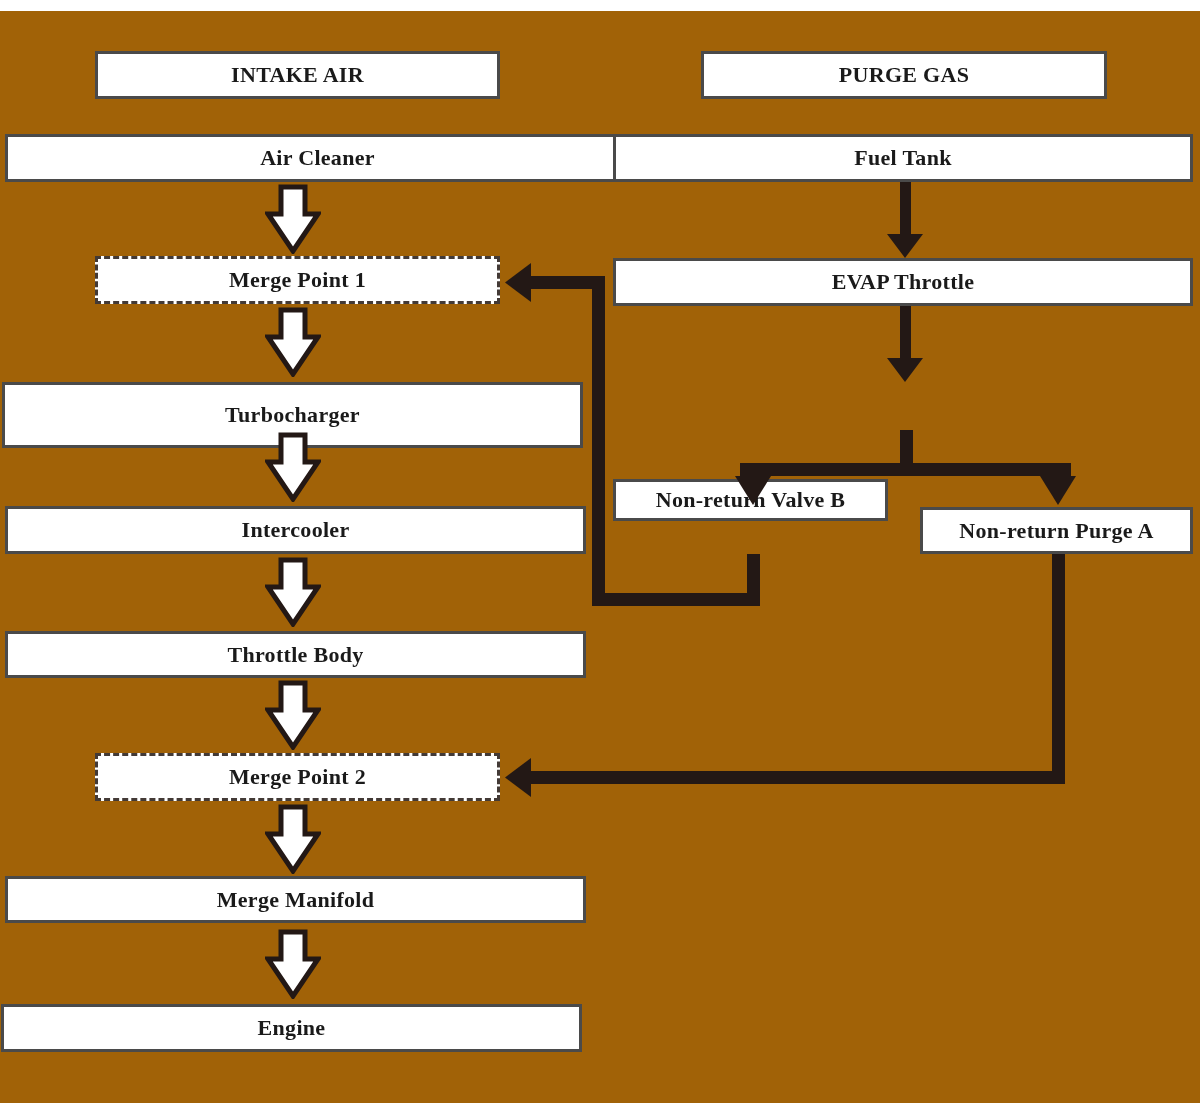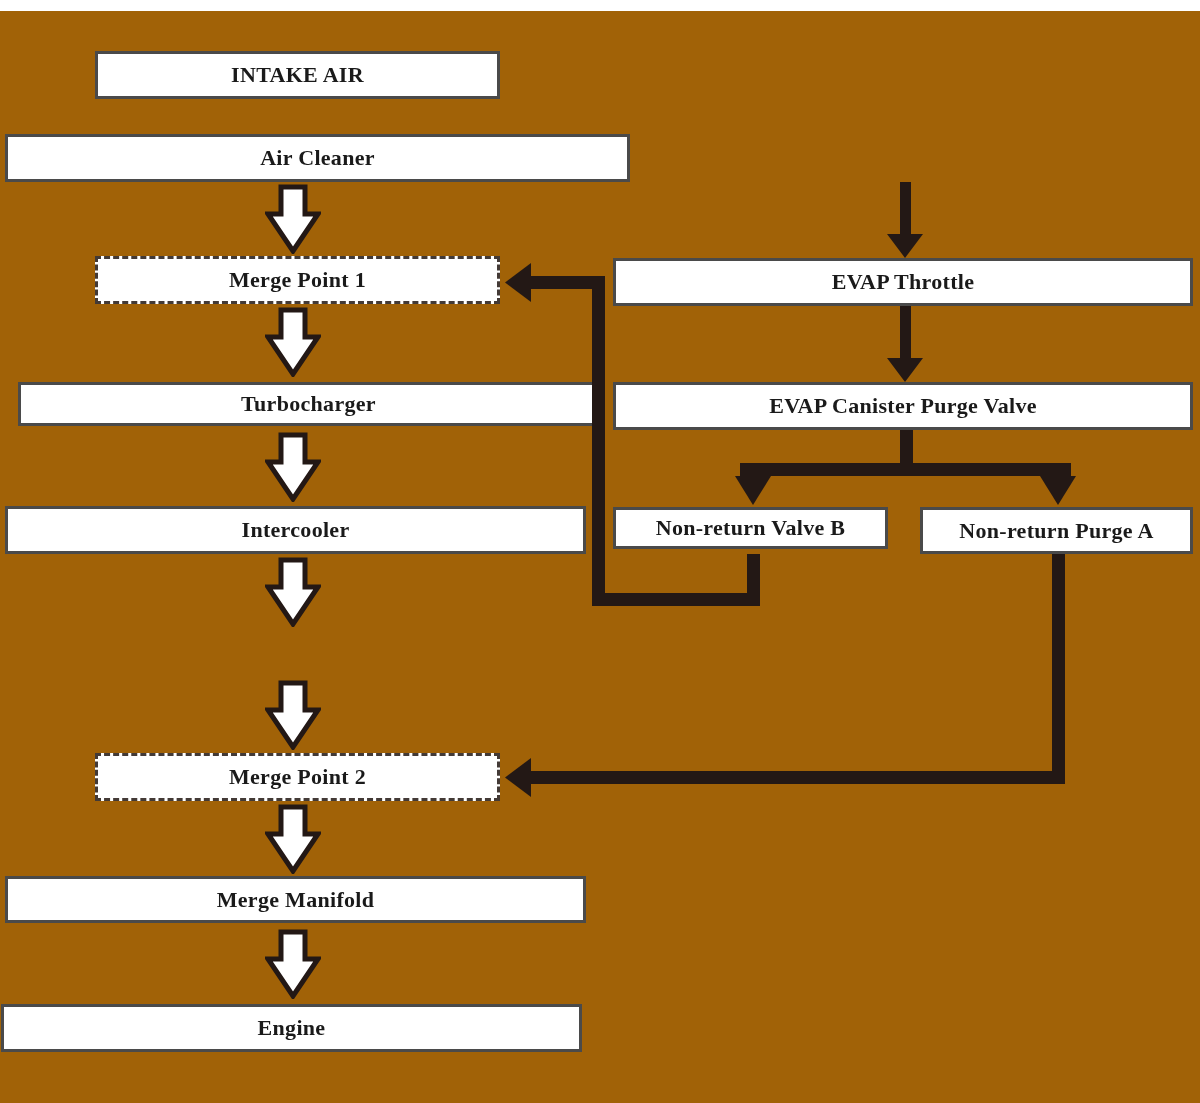--- a/index.html
+++ b/index.html
@@ -41,32 +41,34 @@
     position:absolute;
     display:block;
   }
 </style>
 </head>
 <body>
 
 <div class="stage">
 
   <div class="box header" style="left:95px;top:40px;width:405px;height:48px">INTAKE AIR</div>
+  <div class="box header" style="left:701px;top:40px;width:406px;height:48px">PURGE GAS</div>
 
   <div class="box" style="left:5px;top:123px;width:625px;height:48px">Air Cleaner</div>
   <div class="box dashed" style="left:95px;top:245px;width:405px;height:48px">Merge Point 1</div>
-  <div class="box" style="left:18px;top:371px;width:581px;height:44px">Turbocharger</div>
+  <div class="box" style="left:2px;top:371px;width:581px;height:66px">Turbocharger</div>
   <div class="box" style="left:5px;top:495px;width:581px;height:48px">Intercooler</div>
+  <div class="box" style="left:5px;top:620px;width:581px;height:47px">Throttle Body</div>
   <div class="box dashed" style="left:95px;top:742px;width:405px;height:48px">Merge Point 2</div>
   <div class="box" style="left:5px;top:865px;width:581px;height:47px">Merge Manifold</div>
   <div class="box" style="left:1px;top:993px;width:581px;height:48px">Engine</div>
 
+  <div class="box" style="left:613px;top:123px;width:580px;height:48px">Fuel Tank</div>
   <div class="box" style="left:613px;top:247px;width:580px;height:48px">EVAP Throttle</div>
-  <div class="box" style="left:613px;top:371px;width:580px;height:48px">EVAP Canister Purge Valve</div>
-  <div class="box" style="left:613px;top:496px;width:275px;height:42px">Non-return Valve B</div>
+  <div class="box" style="left:613px;top:468px;width:275px;height:42px">Non-return Valve B</div>
   <div class="box" style="left:920px;top:496px;width:273px;height:47px">Non-return Purge A</div>
 
   <svg class="hollow-arrow" style="left:265px;top:173px" width="56" height="70" viewBox="0 0 56 70">
     <polygon points="16,3 40,3 40,30 53,30 28,67 3,30 16,30" fill="#ffffff" stroke="#231815" stroke-width="5"></polygon>
   </svg>
   <svg class="hollow-arrow" style="left:265px;top:296px" width="56" height="70" viewBox="0 0 56 70">
     <polygon points="16,3 40,3 40,30 53,30 28,67 3,30 16,30" fill="#ffffff" stroke="#231815" stroke-width="5"></polygon>
   </svg>
   <svg class="hollow-arrow" style="left:265px;top:421px" width="56" height="70" viewBox="0 0 56 70">
     <polygon points="16,3 40,3 40,30 53,30 28,67 3,30 16,30" fill="#ffffff" stroke="#231815" stroke-width="5"></polygon>

